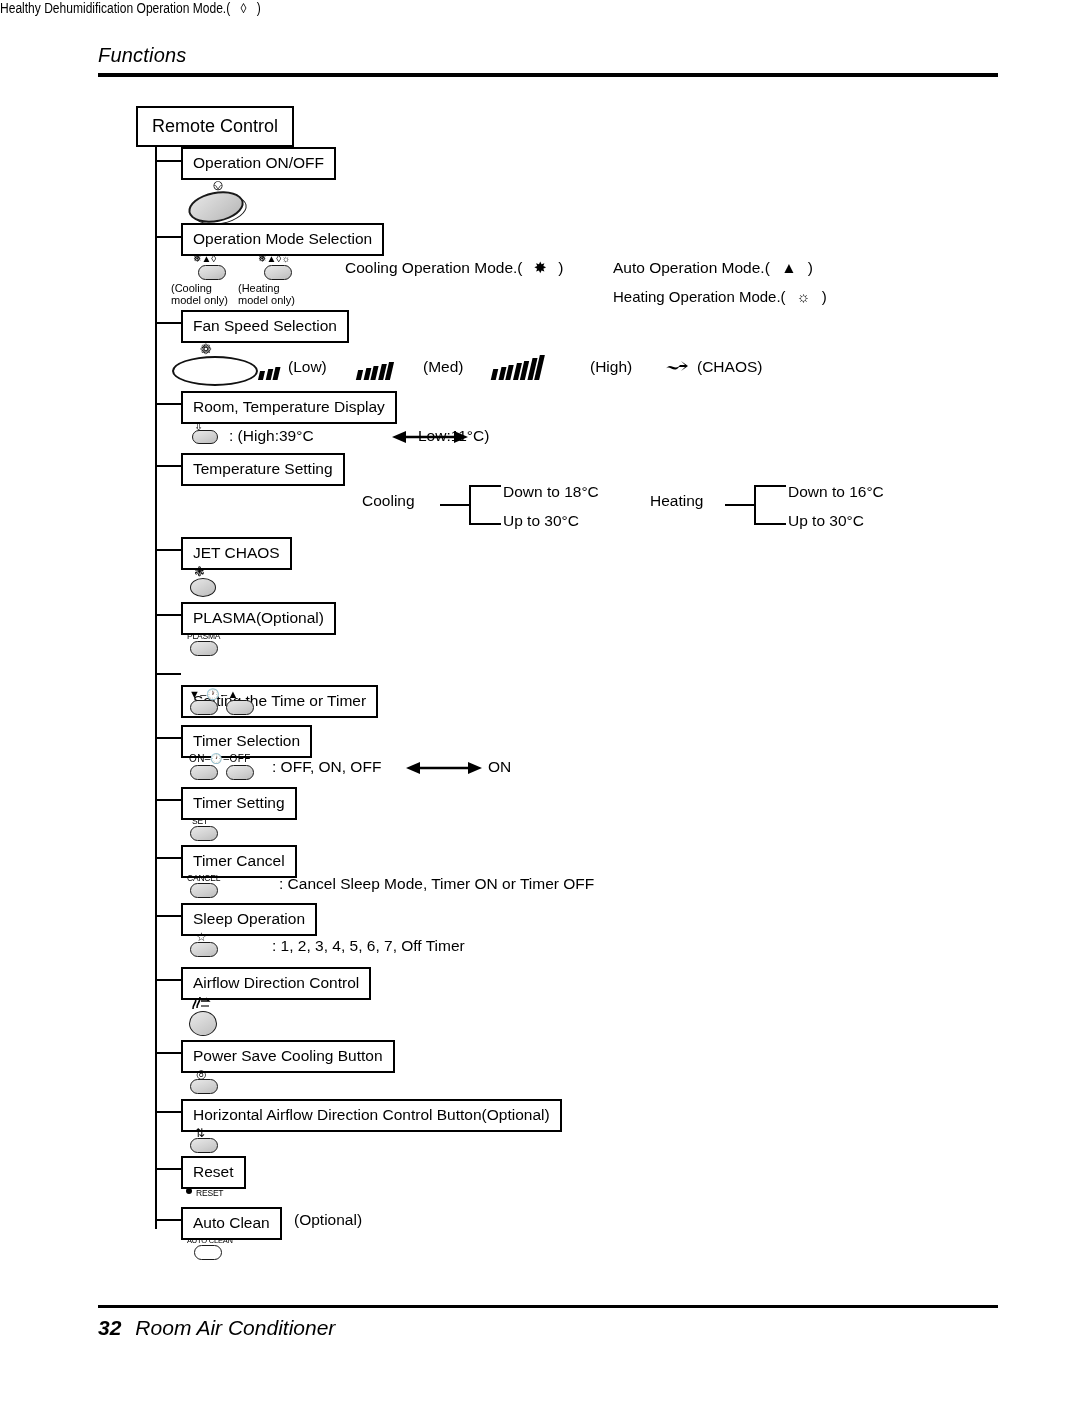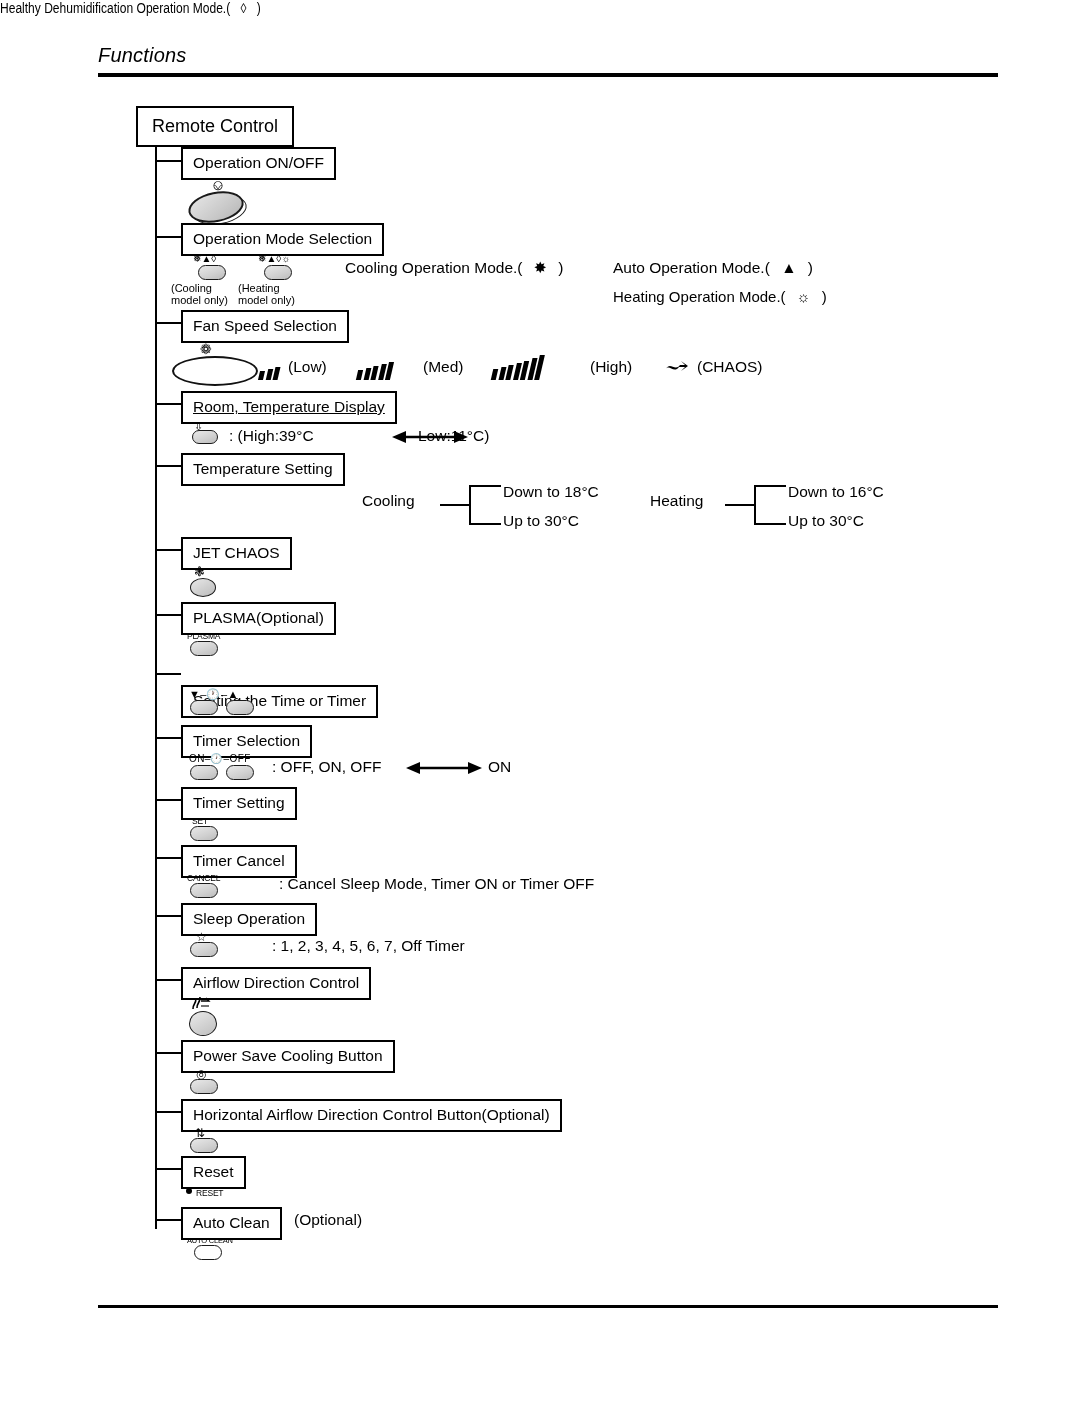--- a/index.html
+++ b/index.html
@@ -367,21 +367,21 @@
   <div class="note" style="left:590px; top:358px;">(High)</div>
 
   <div style="position:absolute; left:664px; top:358px;">
     <svg width="26" height="16" viewBox="0 0 26 16">
       <path d="M2,11 C6,3 11,14 16,7 L21,7 L17,3 L24,8 L17,13 L21,9 L15,9 C10,16 5,6 2,11 Z" fill="#000"></path>
     </svg>
   </div>
   <div class="note" style="left:697px; top:358px;">(CHAOS)</div>
 
   <div class="stub" style="top:403px;"></div>
-  <div class="boxlabel" style="left:181px; top:391px;text-decoration:underline;">
+  <div class="boxlabel" style="left:181px; top:391px;">
     <span>Room, Temperature Display</span>
   </div>
   <div class="glyph" style="left:194px; top:421px; font-size:11px;">⇩</div>
   <div class="btn-pill" style="left:192px; top:430px; width:26px; height:14px;"></div>
   <div class="note" style="left:229px; top:427px;">: (High:39°C</div>
   <div class="dbl-arrow" style="left:392px; top:429px;">
     <svg width="76" height="16" viewBox="0 0 76 16">
       <line x1="10" y1="8" x2="66" y2="8" stroke="#000" stroke-width="2.4"></line>
       <polygon points="0,8 14,2 14,14" fill="#000"></polygon>
       <polygon points="76,8 62,2 62,14" fill="#000"></polygon>
@@ -517,13 +517,16 @@
     <span>Auto Clean</span>
   </div>
   <div class="optional-txt" style="left:294px; top:1211px;">(Optional)</div>
   <div class="tiny-label" style="left:187px; top:1236px; font-size:7.5px;">AUTO CLEAN</div>
   <div class="btn-pill white" style="left:194px; top:1245px; width:28px; height:15px;"></div>
 
 </div>
 
 <div id="page-footer">
   <div class="ftr-rule"></div>
+  <div class="ftr-line">
+    <span class="ftr-page">32</span><span>Room Air Conditioner</span>
+  </div>
 </div>
 
 </body></html>

